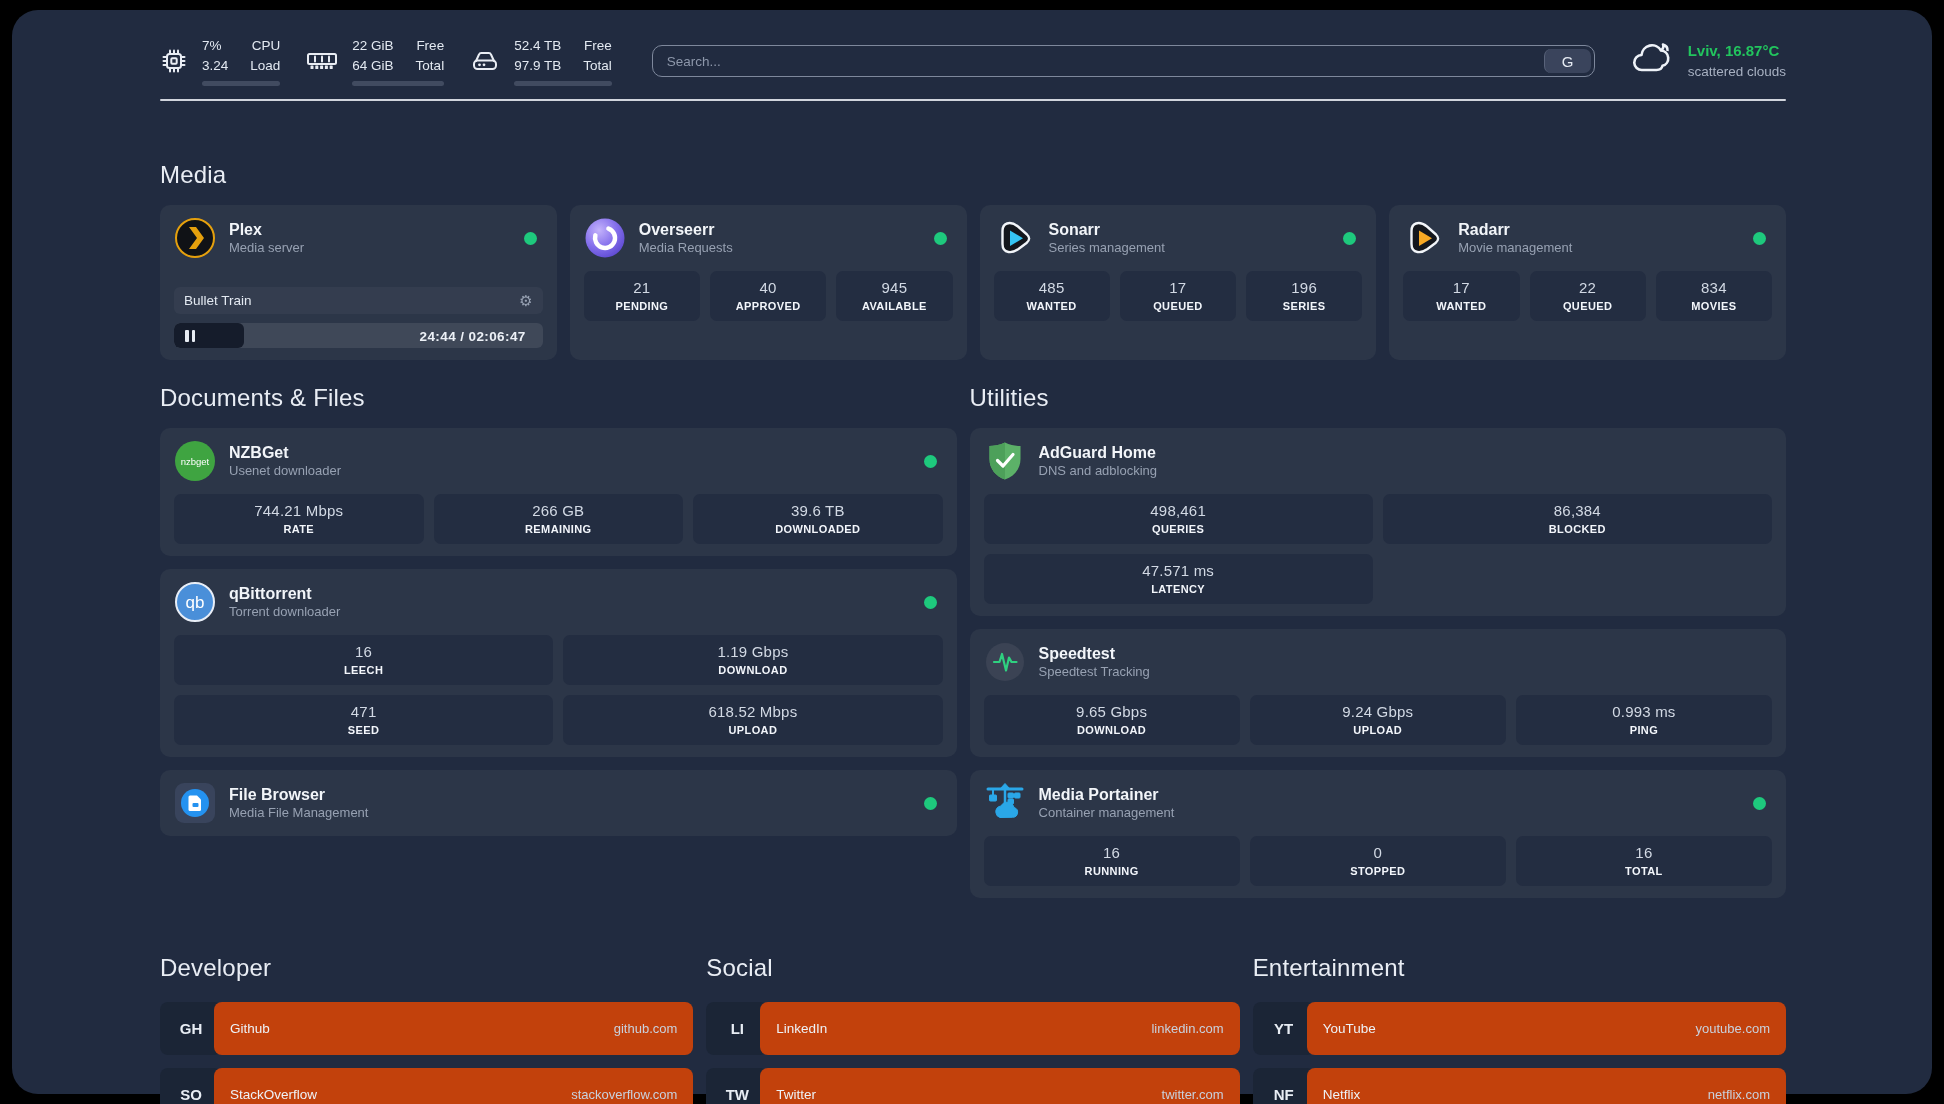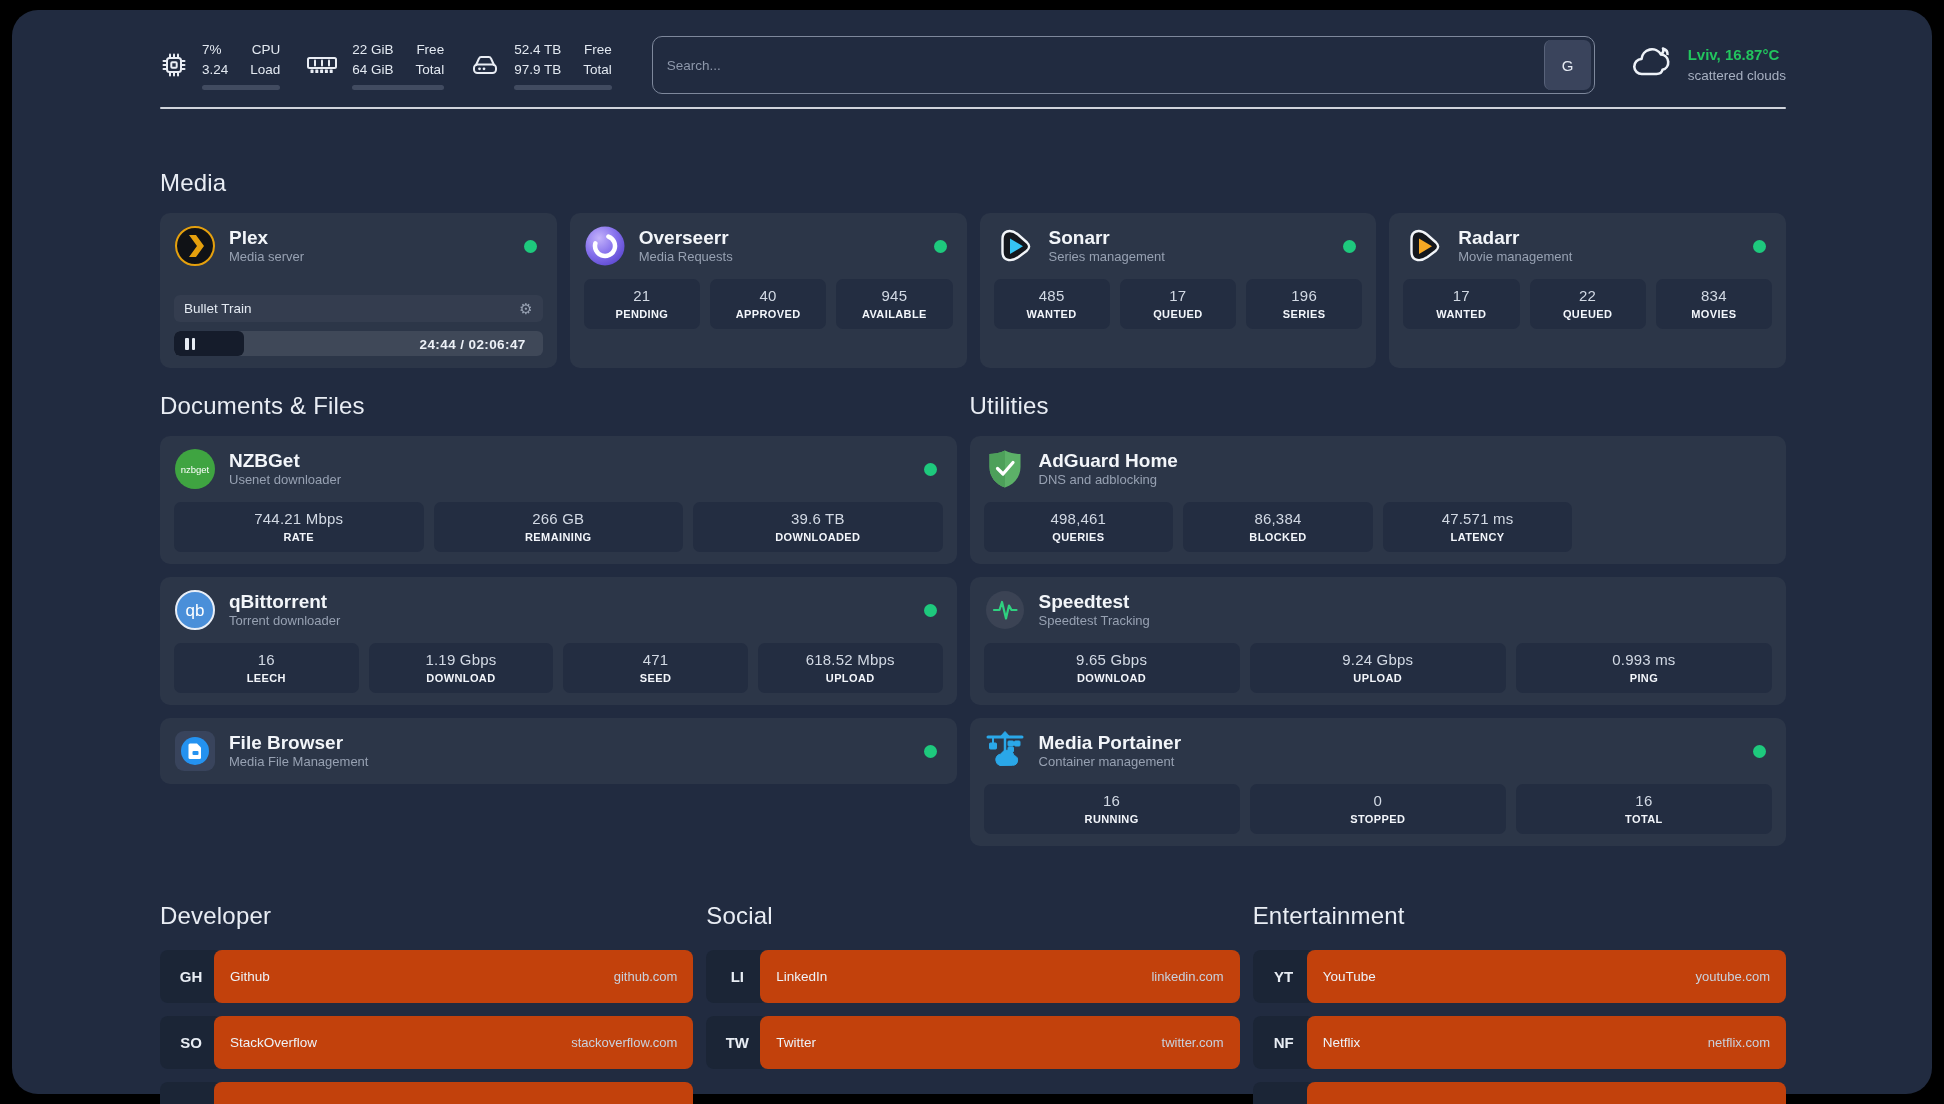--- a/index.html
+++ b/index.html
@@ -10,21 +10,21 @@
   
   .topbar{display:flex;align-items:center;padding-top:26px;}
   .res{display:flex;align-items:center;gap:14px;margin-right:26px;}
   .res-icon{color:#e9edf4;display:flex;align-items:center;}
   .res-body{position:relative;display:flex;gap:22px;padding-bottom:11px;}
   .rcol{display:flex;flex-direction:column;font-size:13.5px;line-height:1.45;color:#e3e9f1;}
   .rcol.right{text-align:right;}
   .rbar{position:absolute;left:0;right:0;bottom:0;height:5px;border-radius:3px;background:#414b60;overflow:hidden;}
   .rfill{height:100%;background:#9aa5b8;border-radius:3px;}
   .search{flex:1;position:relative;margin:0 34px 0 14px;}
-  .search input{width:100%;box-sizing:border-box;height:58px;background:transparent;border:1.5px solid #7e889c;
+  .search input{width:100%;box-sizing:border-box;height:32px;background:transparent;border:1.5px solid #7e889c;
     border-radius:10px;color:#dfe5ee;font-size:13.5px;padding:0 60px 0 14px;outline:none;font-family:inherit;}
   .search input::placeholder{color:#8d97aa;}
   .search .gbtn{position:absolute;right:4px;top:4px;bottom:4px;width:46px;background:#3a445c;border-radius:7px;
     display:flex;align-items:center;justify-content:center;color:#e6ebf3;font-size:15px;border-left:1px solid #59637a;}
   .weather{display:flex;align-items:center;gap:13px;}
   .weather .wcol{display:flex;flex-direction:column;line-height:1.5;}
   .wloc{font-size:15px;font-weight:600;color:#22c55e;}
   .wcond{font-size:13.5px;color:#a7b0c1;}
   .divider{height:2px;background:rgba(238,242,248,.85);border-radius:2px;margin-top:13px;}
 
@@ -33,26 +33,26 @@
   .media-sec{margin-top:60px;}
   .media-sec .sec-title{margin-bottom:16px;}
   .cards4{display:grid;grid-template-columns:repeat(4,1fr);gap:13px;}
   .twocol{display:grid;grid-template-columns:1fr 1.025fr;gap:13px;margin-top:24px;align-items:start;}
   .twocol .sec-title{margin-bottom:16px;}
   .stack{display:flex;flex-direction:column;gap:13px;}
 
   .card{background:#2c3648;border-radius:10px;padding:12px 14px;box-sizing:border-box;}
   .card-head{display:flex;align-items:center;gap:13px;}
   .svc-icon{width:42px;height:42px;flex:0 0 42px;display:flex;align-items:center;justify-content:center;}
-  .svc-name{font-size:19px;font-weight:600;color:#f2f5f9;line-height:1.25;}
+  .svc-name{font-size:16px;font-weight:600;color:#f2f5f9;line-height:1.25;}
   .svc-desc{font-size:13px;color:#97a1b2;line-height:1.3;}
   .dot{width:13px;height:13px;border-radius:50%;background:var(--accent-green);margin-left:auto;margin-right:6px;}
   .stats{display:grid;gap:10px;margin-top:12px;}
   .stats.c3{grid-template-columns:repeat(3,1fr);}
-  .stats.c4{grid-template-columns:repeat(4,1fr);}
+  .stats.c4{grid-template-columns:repeat(2,1fr);}
   .stat{background:#232d41;border-radius:7px;text-align:center;padding:8px 4px 9px;}
   .stat-value{font-size:15px;color:#d2d9e4;letter-spacing:.2px;}
   .stat-label{font-size:11px;font-weight:800;color:#f3f6fb;letter-spacing:.4px;margin-top:4px;}
 
   
   .m-row{display:flex;align-items:center;justify-content:space-between;background:rgba(255,255,255,.04);
     border-radius:6px;height:27px;padding:0 10px;margin-top:28px;font-size:13.5px;color:#e3e9f1;}
   .gear{color:#97a1b2;font-size:15px;line-height:1;cursor:pointer;}
   .p-track{position:relative;height:25px;border-radius:6px;background:rgba(255,255,255,.09);margin-top:9px;overflow:hidden;}
   .p-played{position:absolute;left:0;top:0;bottom:0;background:#151c2b;border-radius:6px;display:flex;align-items:center;padding-left:11px;box-sizing:border-box;}

